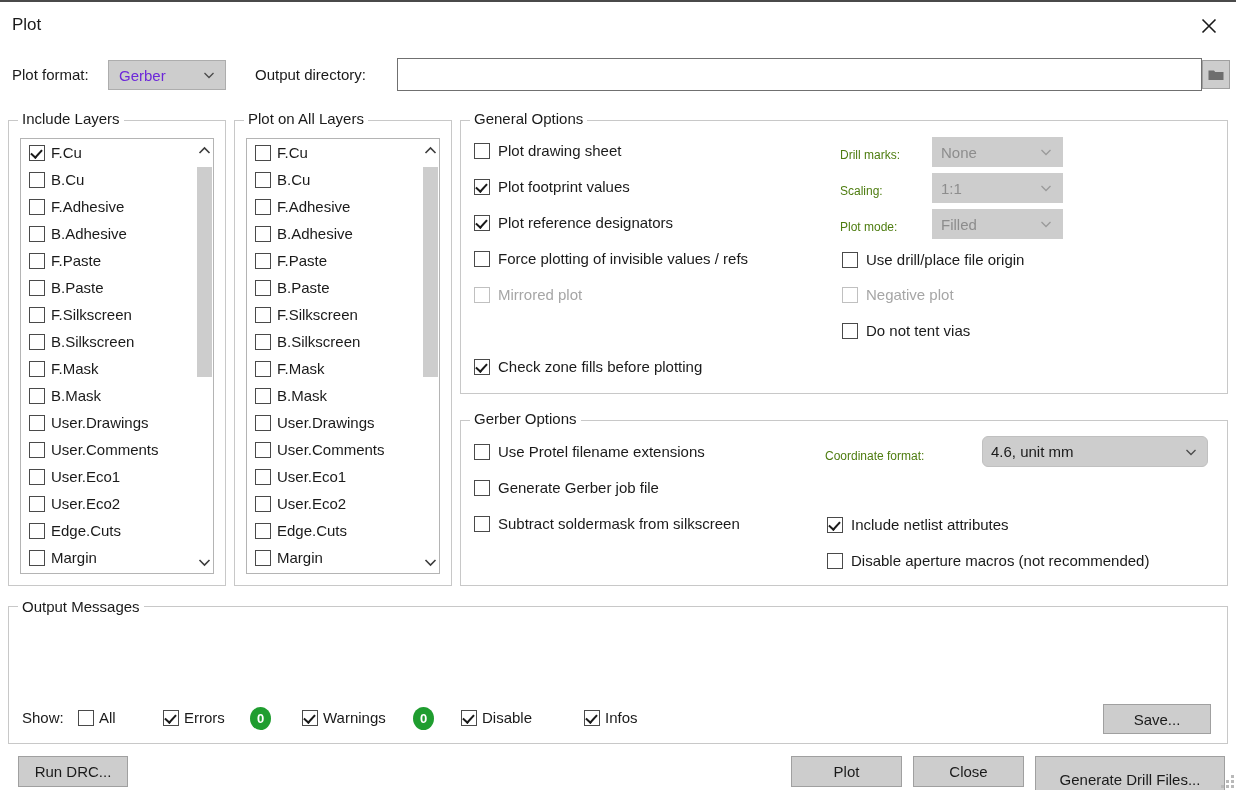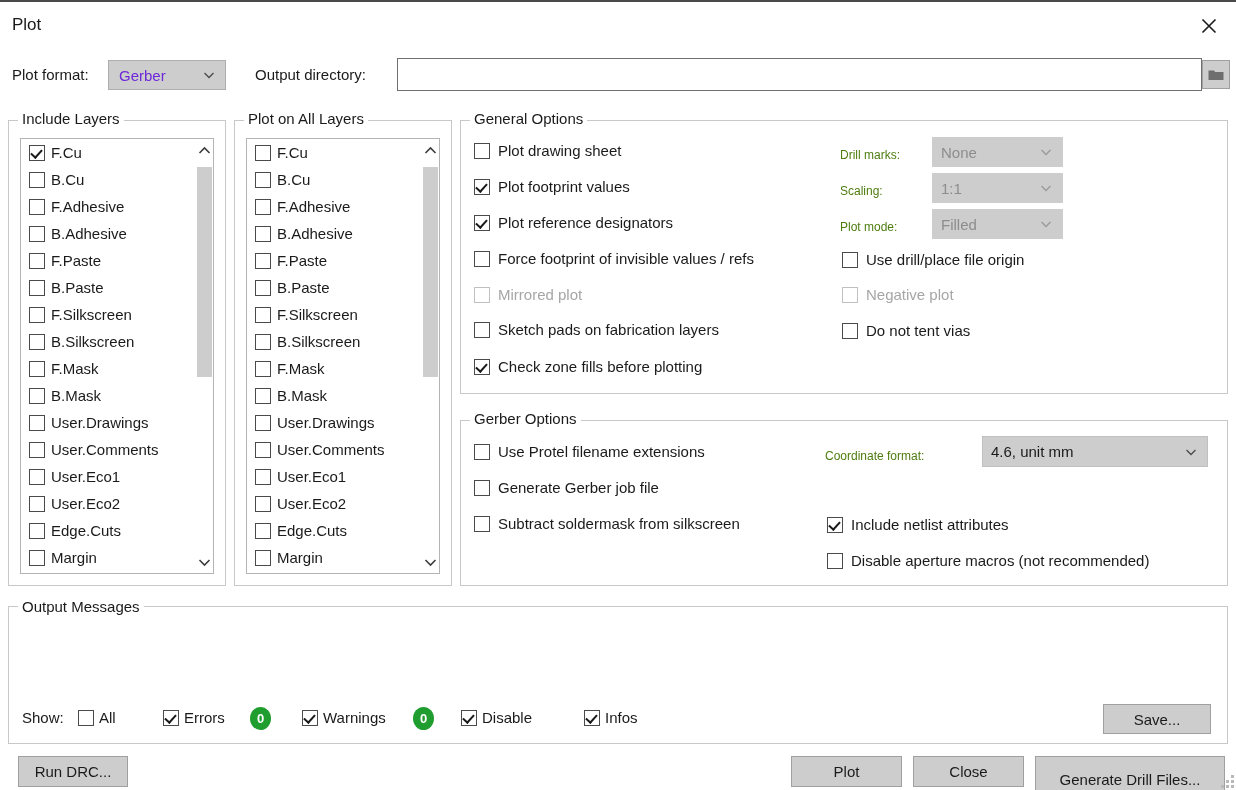--- a/index.html
+++ b/index.html
@@ -420,29 +420,25 @@
   <div class="opt-row" style="left:474px; top:176px;">
     <span class="cb checked"></span>
     <span>Plot footprint values</span>
   </div>
   <div class="opt-row" style="left:474px; top:212px;">
     <span class="cb checked"></span>
     <span>Plot reference designators</span>
   </div>
   <div class="opt-row" style="left:474px; top:248px;">
     <span class="cb"></span>
-    <span>Force footprint of invisible values / refs</span>
+    <span>Force plotting of invisible values / refs</span>
   </div>
   <div class="opt-row disabled" style="left:474px; top:284px;">
     <span class="cb disabled"></span>
     <span>Mirrored plot</span>
-  </div>
-  <div class="opt-row" style="left:474px; top:319px;">
-    <span class="cb"></span>
-    <span>Sketch pads on fabrication layers</span>
   </div>
   <div class="opt-row" style="left:474px; top:356px;">
     <span class="cb checked"></span>
     <span>Check zone fills before plotting</span>
   </div>
 
   <div class="combo-label" style="left:840px; top:140px;">Drill marks:</div>
   <div class="combo disabled" style="left:932px; top:135px; width:131px; height:30px;">
     <span class="sel-text">None</span>
     <span class="chev">
@@ -495,21 +491,21 @@
   <div class="opt-row" style="left:474px; top:477px;">
     <span class="cb"></span>
     <span>Generate Gerber job file</span>
   </div>
   <div class="opt-row" style="left:474px; top:513px;">
     <span class="cb"></span>
     <span>Subtract soldermask from silkscreen</span>
   </div>
 
   <div class="combo-label" style="left:825px; top:441px;">Coordinate format:</div>
-  <div class="combo" style="left:982px; top:434px; width:226px; height:31px; color:#1a1a1a;">
+  <div class="combo" style="left:982px; top:434px; width:226px; height:31px; color:#1a1a1a;border-radius:6px;">
     <span class="sel-text">4.6, unit mm</span>
     <span class="chev">
       <svg width="16" height="16" viewBox="0 0 16 16">
           <path d="M3.5 6 L8 10.5 L12.5 6" stroke="#4a4a4a" stroke-width="1.3" fill="none"></path>
         </svg>
     </span>
   </div>
 
   <div class="opt-row" style="left:827px; top:514px;">
     <span class="cb checked"></span>

